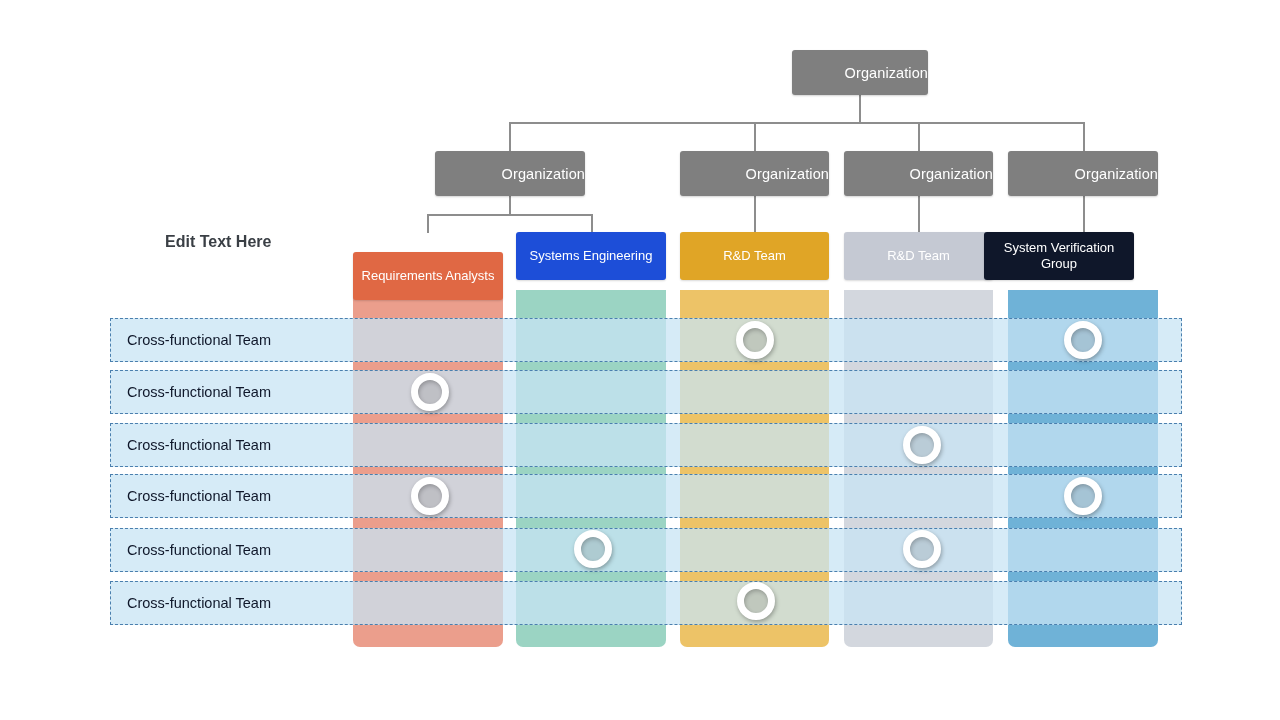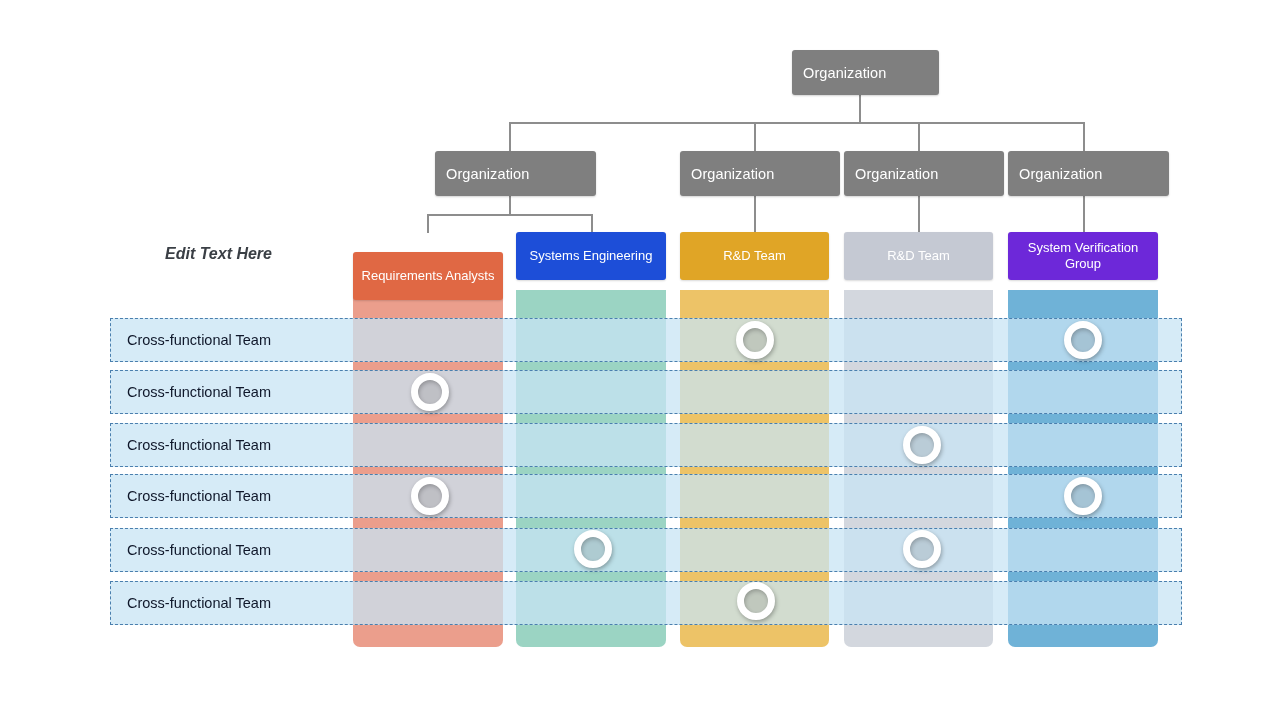--- a/index.html
+++ b/index.html
@@ -21,26 +21,25 @@
   }
 
   
   .org-box {
     position: absolute;
     background: #7f7f7f;
     color: #ffffff;
     font-size: 14.5px;
     display: flex;
     align-items: center;
-    justify-content: flex-start;
+    justify-content: flex-end;
     border-radius: 3px;
     letter-spacing: .1px;
     box-shadow: 0 1px 2px rgba(0,0,0,.18);
     z-index: 6;
-    padding-left: 11px;
   }
 
   
   .conn {
     position: absolute;
     background: #8d8d8d;
     z-index: 2;
   }
   .conn.v { width: 1.6px; }
   .conn.h { height: 1.6px; }
@@ -160,25 +159,25 @@
   </div>
   <div class="dept" style="left:516px; top:232px; width:150px; height:48px; background:#1d4ed8;">
     <span>Systems Engineering</span>
   </div>
   <div class="dept" style="left:680px; top:232px; width:149px; height:48px; background:#e0a526;">
     <span>R&amp;D Team</span>
   </div>
   <div class="dept" style="left:844px; top:232px; width:149px; height:48px; background:#c5c9d3;">
     <span>R&amp;D Team</span>
   </div>
-  <div class="dept" style="left:1008px; top:232px; width:150px; height:48px; background:#6d28d9;">
+  <div class="dept" style="left:984px; top:232px; width:150px; height:48px; background:#0f172a;">
     <span>System Verification Group</span>
   </div>
 
-  <div class="side-caption" style="left:165px; top:245px;font-style:italic;">
+  <div class="side-caption" style="left:165px; top:233px;">
     <span>Edit Text Here</span>
   </div>
 
   <div class="rowband" style="left:110px; top:318px; width:1072px; height:44px;">
     <span class="rowband-label">Cross-functional Team</span>
   </div>
   <div class="rowband" style="left:110px; top:370px; width:1072px; height:44px;">
     <span class="rowband-label">Cross-functional Team</span>
   </div>
   <div class="rowband" style="left:110px; top:423px; width:1072px; height:44px;">

